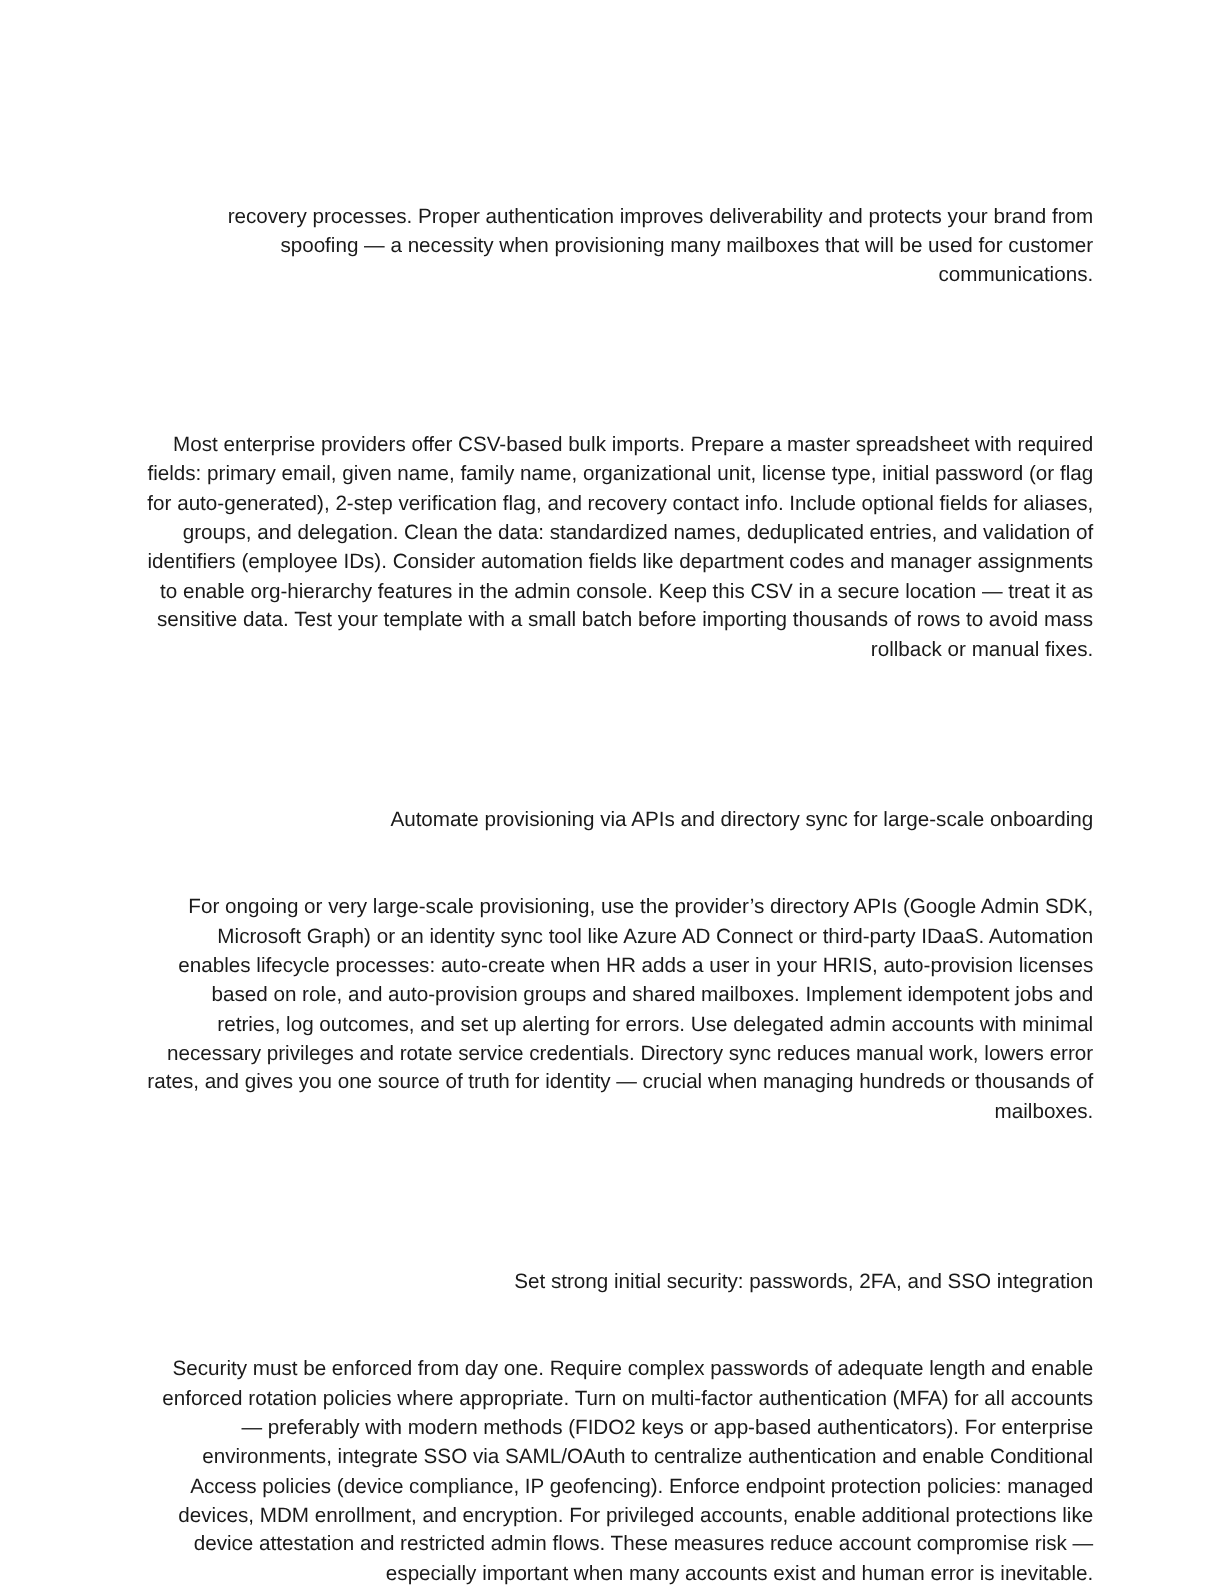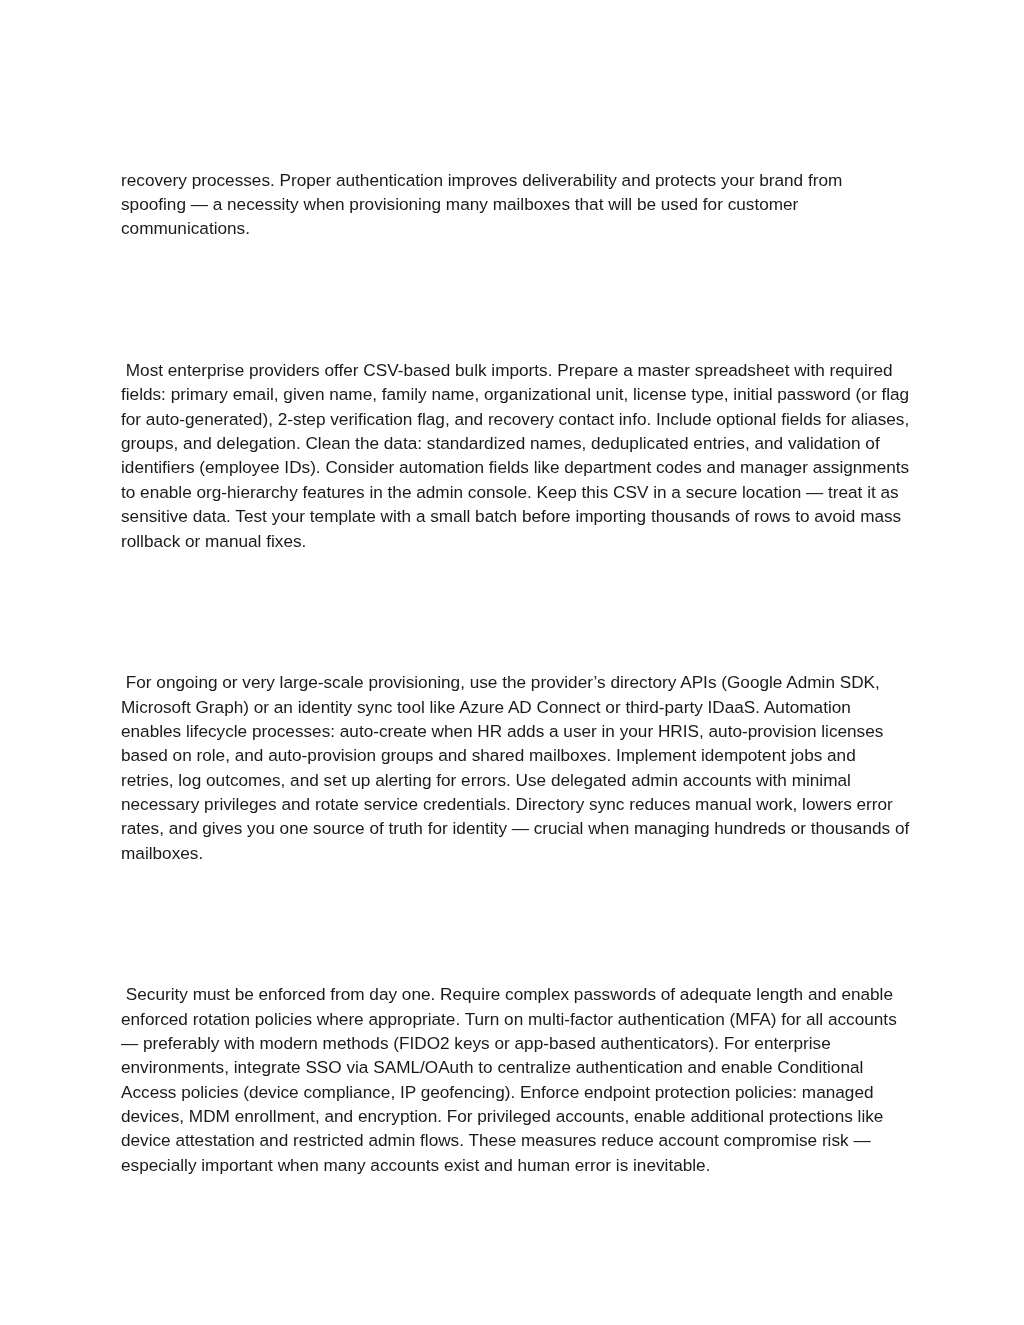--- a/index.html
+++ b/index.html
@@ -19,38 +19,41 @@
       top: 119px;
       width: 790px;
       font-family: "Liberation Sans", sans-serif;
       font-size: 17.2px;
       line-height: 24.35px;
       color: #1a1a1a;
     }
     .para {
       margin: 0 0 20px 0;
       white-space: pre-wrap;
+      text-align: right;
     }
     .para .heading {
       display: block;
     }
     .para .body {
       display: block;
     }
   </style>
 </head>
 <body>
 
 <div class="page">
   <p class="para">
     <span class="body">recovery processes. Proper authentication improves deliverability and protects your brand from spoofing — a necessity when provisioning many mailboxes that will be used for customer communications.</span>
   </p>
   <p class="para">
     <span class="body"> Most enterprise providers offer CSV-based bulk imports. Prepare a master spreadsheet with required fields: primary email, given name, family name, organizational unit, license type, initial password (or flag for auto-generated), 2-step verification flag, and recovery contact info. Include optional fields for aliases, groups, and delegation. Clean the data: standardized names, deduplicated entries, and validation of identifiers (employee IDs). Consider automation fields like department codes and manager assignments to enable org-hierarchy features in the admin console. Keep this CSV in a secure location — treat it as sensitive data. Test your template with a small batch before importing thousands of rows to avoid mass rollback or manual fixes.</span>
   </p>
   <p class="para">
+    <span class="heading">Automate provisioning via APIs and directory sync for large-scale onboarding</span>
     <span class="body"> For ongoing or very large-scale provisioning, use the provider’s directory APIs (Google Admin SDK, Microsoft Graph) or an identity sync tool like Azure AD Connect or third-party IDaaS. Automation enables lifecycle processes: auto-create when HR adds a user in your HRIS, auto-provision licenses based on role, and auto-provision groups and shared mailboxes. Implement idempotent jobs and retries, log outcomes, and set up alerting for errors. Use delegated admin accounts with minimal necessary privileges and rotate service credentials. Directory sync reduces manual work, lowers error rates, and gives you one source of truth for identity — crucial when managing hundreds or thousands of mailboxes.</span>
   </p>
   <p class="para">
+    <span class="heading">Set strong initial security: passwords, 2FA, and SSO integration</span>
     <span class="body"> Security must be enforced from day one. Require complex passwords of adequate length and enable enforced rotation policies where appropriate. Turn on multi-factor authentication (MFA) for all accounts — preferably with modern methods (FIDO2 keys or app-based authenticators). For enterprise environments, integrate SSO via SAML/OAuth to centralize authentication and enable Conditional Access policies (device compliance, IP geofencing). Enforce endpoint protection policies: managed devices, MDM enrollment, and encryption. For privileged accounts, enable additional protections like device attestation and restricted admin flows. These measures reduce account compromise risk — especially important when many accounts exist and human error is inevitable.</span>
   </p>
 
 </div>
 
 </body></html>

